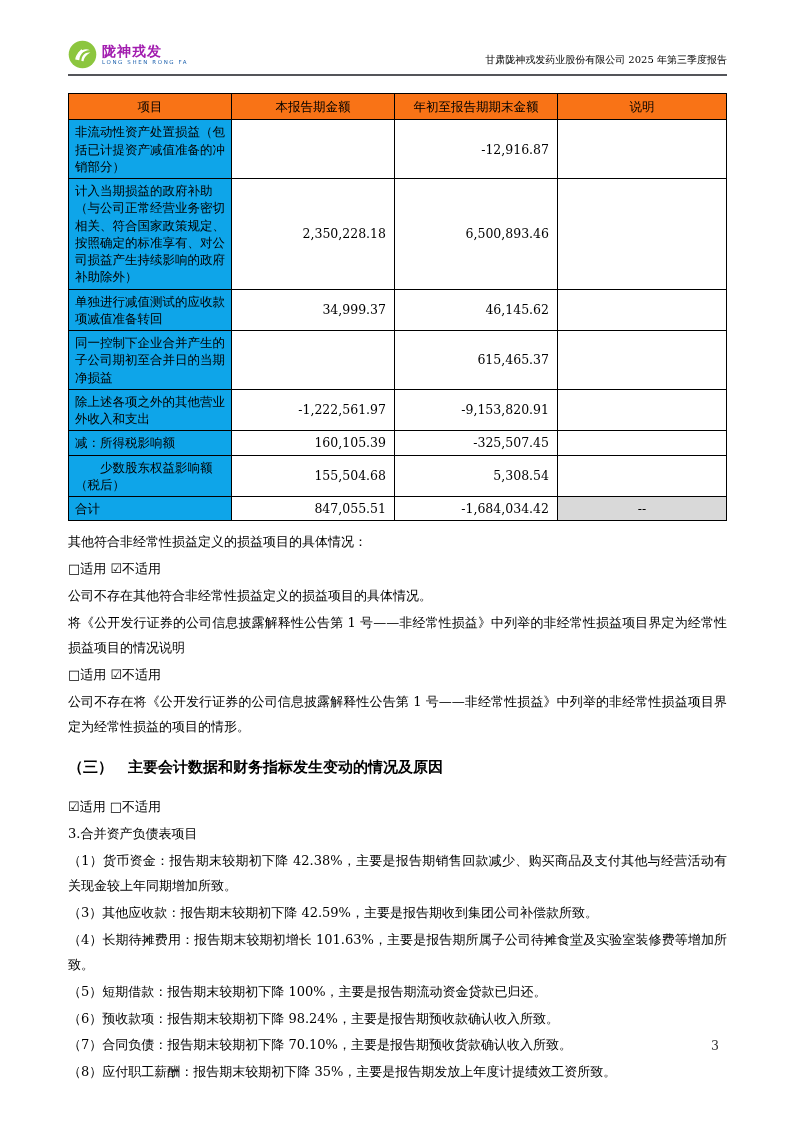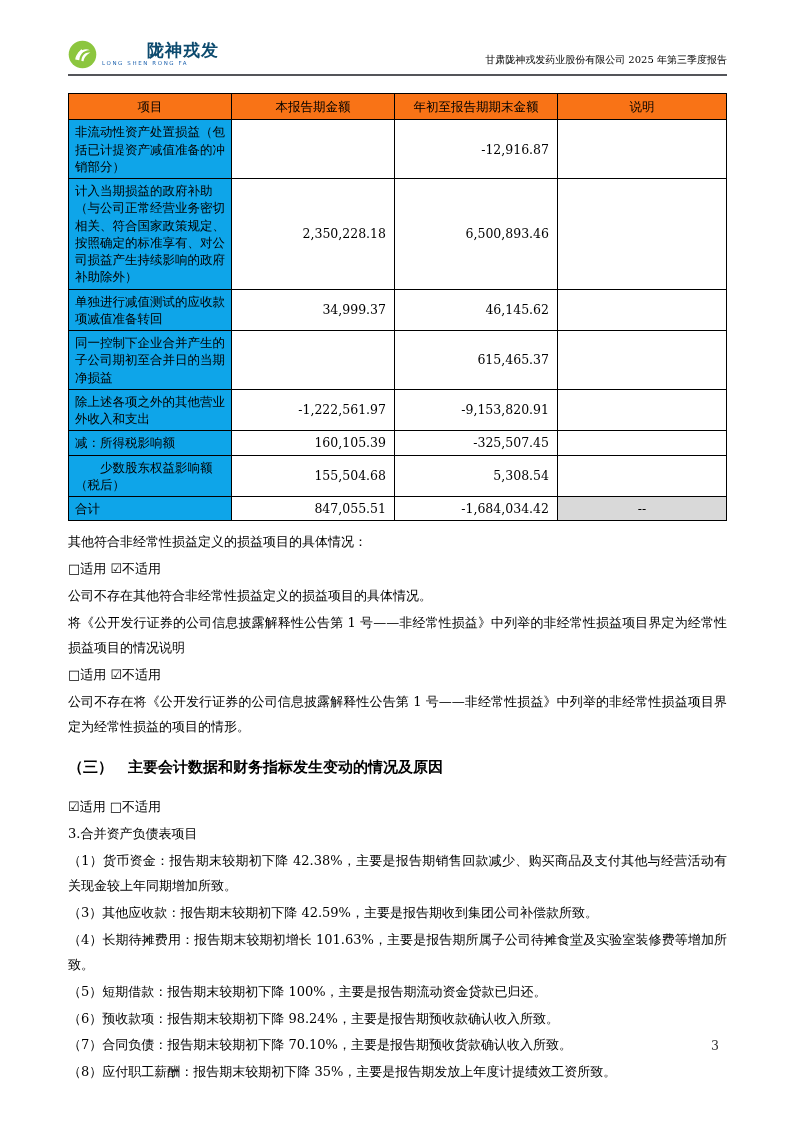--- a/index.html
+++ b/index.html
@@ -21,21 +21,21 @@
     margin-top: 40px;
     display: flex;
     justify-content: space-between;
     align-items: flex-end;
   }
   .logo { display: flex; align-items: center; gap: 5px; }
   .logo-mark { display: block; }
   .logo-text { display: flex; flex-direction: column; line-height: 1; }
   .logo-cn {
     font-family: "DejaVu Sans", "Liberation Sans", sans-serif;
-    font-weight: bold; font-size: 17px; color: #0c4a6e; letter-spacing: 1px; margin-left: 45px;
+    font-weight: bold; font-size: 14px; color: #a21caf; letter-spacing: 1px;
   }
   .logo-en {
     font-family: "DejaVu Sans", "Liberation Sans", sans-serif;
     font-size: 5.5px; color: #1e62ae; letter-spacing: 1.6px; margin-top: 2px;
   }
   .report-title { font-size: 10px; padding-bottom: 2px; }
   .header-rule { border: none; border-top: 2.5px solid #54555a; margin: 5px 0 0 0; }
 
   
   .fin-table {

